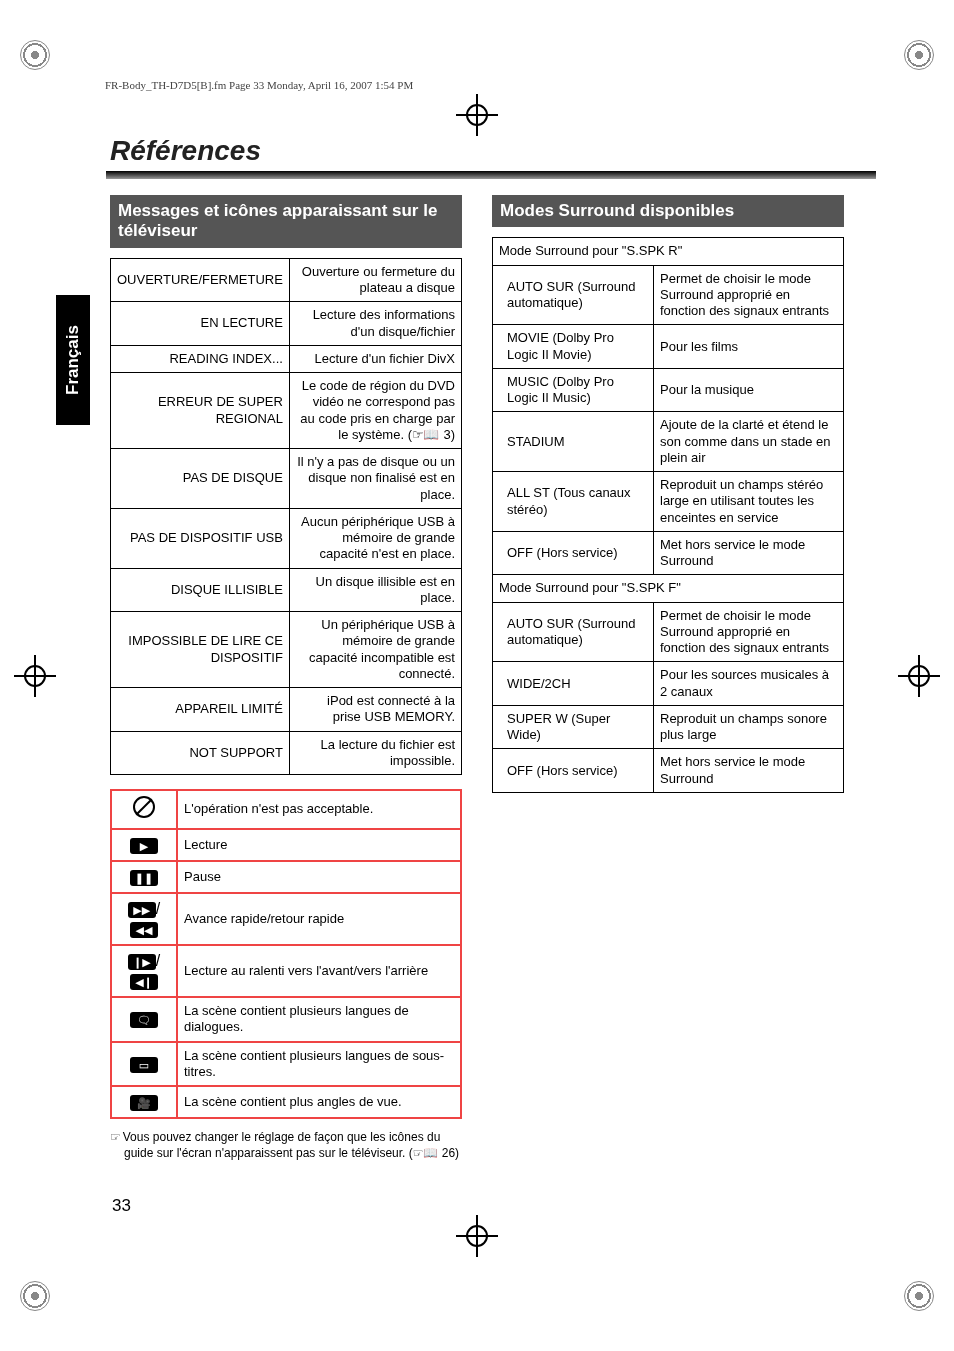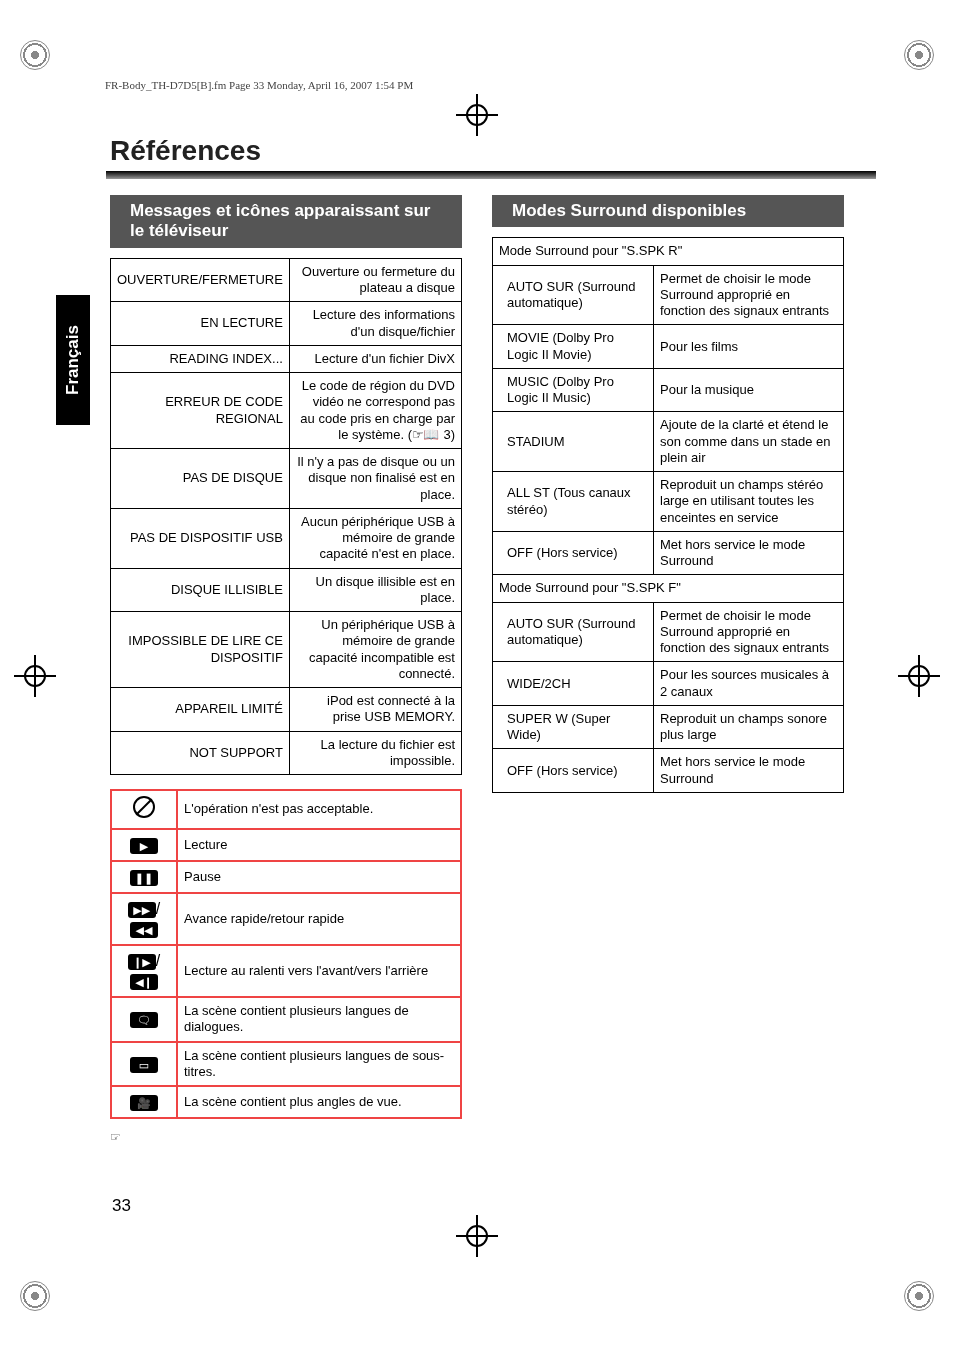--- a/index.html
+++ b/index.html
@@ -44,20 +44,21 @@
     color: #444;
   }
   .page {
     position: absolute;
     top: 135px;
     left: 110px;
     width: 740px;
   }
   .title {
     font-size: 28px;
+    font-style: italic;
     font-weight: bold;
     color: #222;
     margin: 0 0 4px 0;
   }
   .title-underline {
     height: 8px;
     background: linear-gradient(#000, #999);
     width: 770px;
     margin-left: -4px;
   }
@@ -67,21 +68,21 @@
     margin-top: 16px;
   }
   .col {
     width: 352px;
   }
   .section-header {
     background: #555;
     color: #fff;
     font-weight: bold;
     font-size: 17px;
-    padding: 6px 20px;
+    padding: 6px 8px;
     line-height: 1.2;
     margin-bottom: 10px;
   }
   table.msgtable {
     border-collapse: collapse;
     width: 100%;
     font-size: 13px;
     text-align: right;
   }
   table.msgtable td {
@@ -226,21 +227,21 @@
             </tr>
         <tr>
               <td class="key">EN LECTURE</td>
               <td>Lecture des informations d'un disque/fichier</td>
             </tr>
         <tr>
               <td class="key">READING INDEX...</td>
               <td>Lecture d'un fichier DivX</td>
             </tr>
         <tr>
-              <td class="key">ERREUR DE CODE REGIONAL</td>
+              <td class="key">ERREUR DE SUPER REGIONAL</td>
               <td>Le code de région du DVD vidéo ne correspond pas au code pris en charge par le système. (☞📖 3)</td>
             </tr>
         <tr>
               <td class="key">PAS DE DISQUE</td>
               <td>Il n'y a pas de disque ou un disque non finalisé est en place.</td>
             </tr>
         <tr>
               <td class="key">PAS DE DISPOSITIF USB</td>
               <td>Aucun périphérique USB à mémoire de grande capacité n'est en place.</td>
             </tr>
@@ -293,21 +294,21 @@
           <td class="iconcell"><span class="iconbox">▭</span></td>
           <td>La scène contient plusieurs langues de sous-titres.</td>
         </tr>
         <tr>
           <td class="iconcell"><span class="iconbox">🎥</span></td>
           <td>La scène contient plus angles de vue.</td>
         </tr>
       </tbody>
         </table>
 
-      <div class="note"><span class="hand"></span></div>
+      <div class="note"><span class="hand"></span><span>Vous pouvez changer le réglage de façon que les icônes du guide sur l'écran n'apparaissent pas sur le téléviseur. (☞📖 26)</span></div>
     </div>
 
     <div class="col">
       <div class="section-header">Modes Surround disponibles</div>
 
       <table class="surround">
         <tbody>
             <tr>
               <td colspan="2" class="groupheader">Mode Surround pour "S.SPK R"</td>
             </tr>

